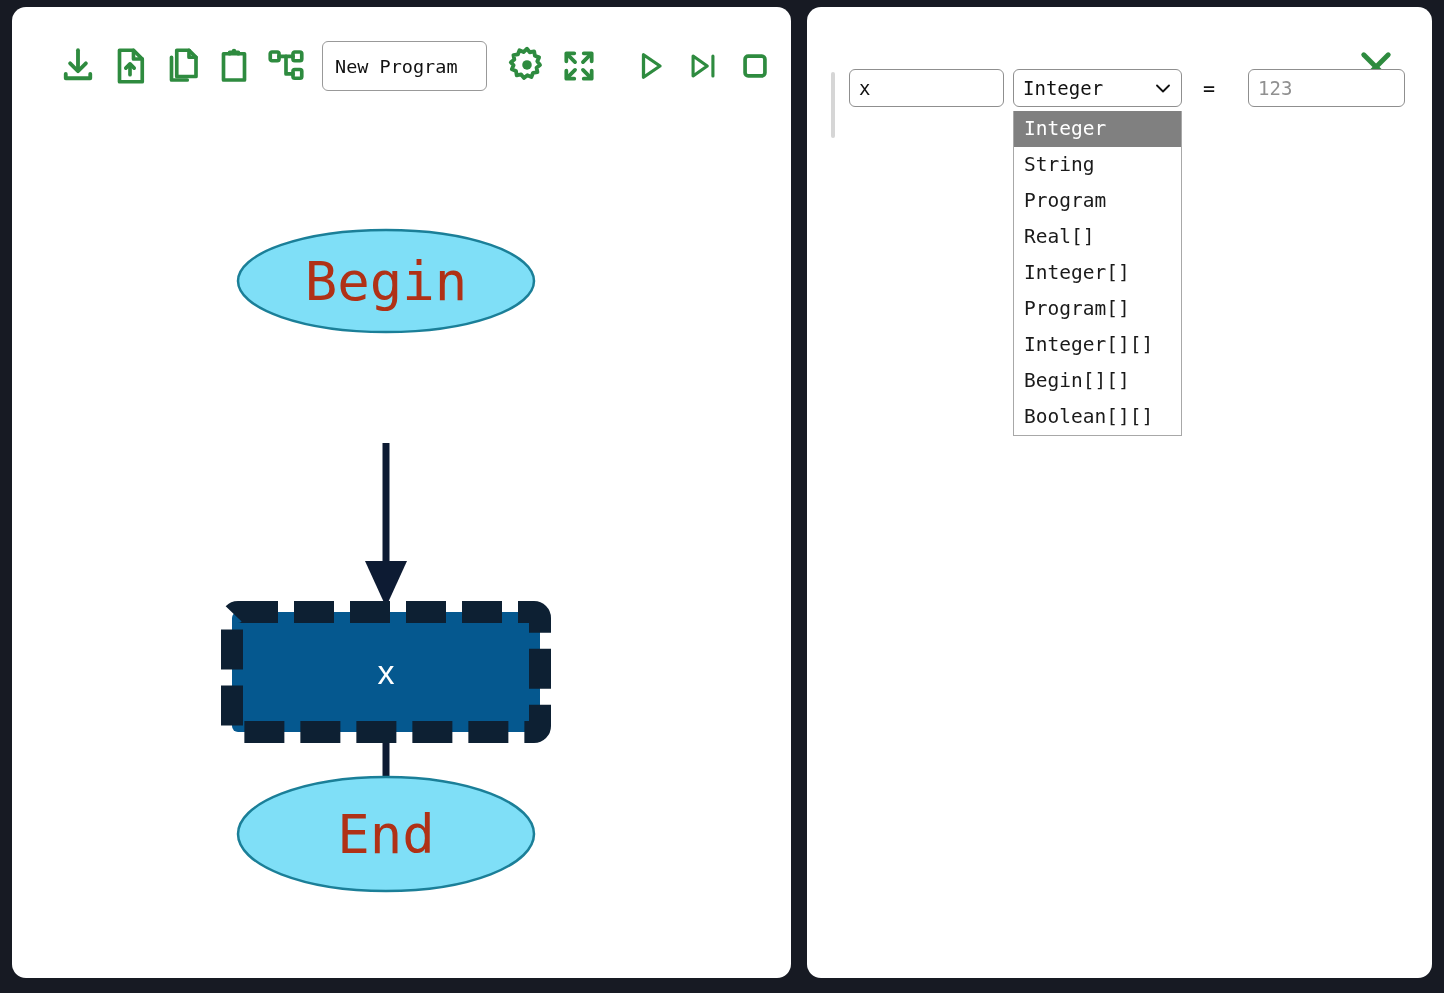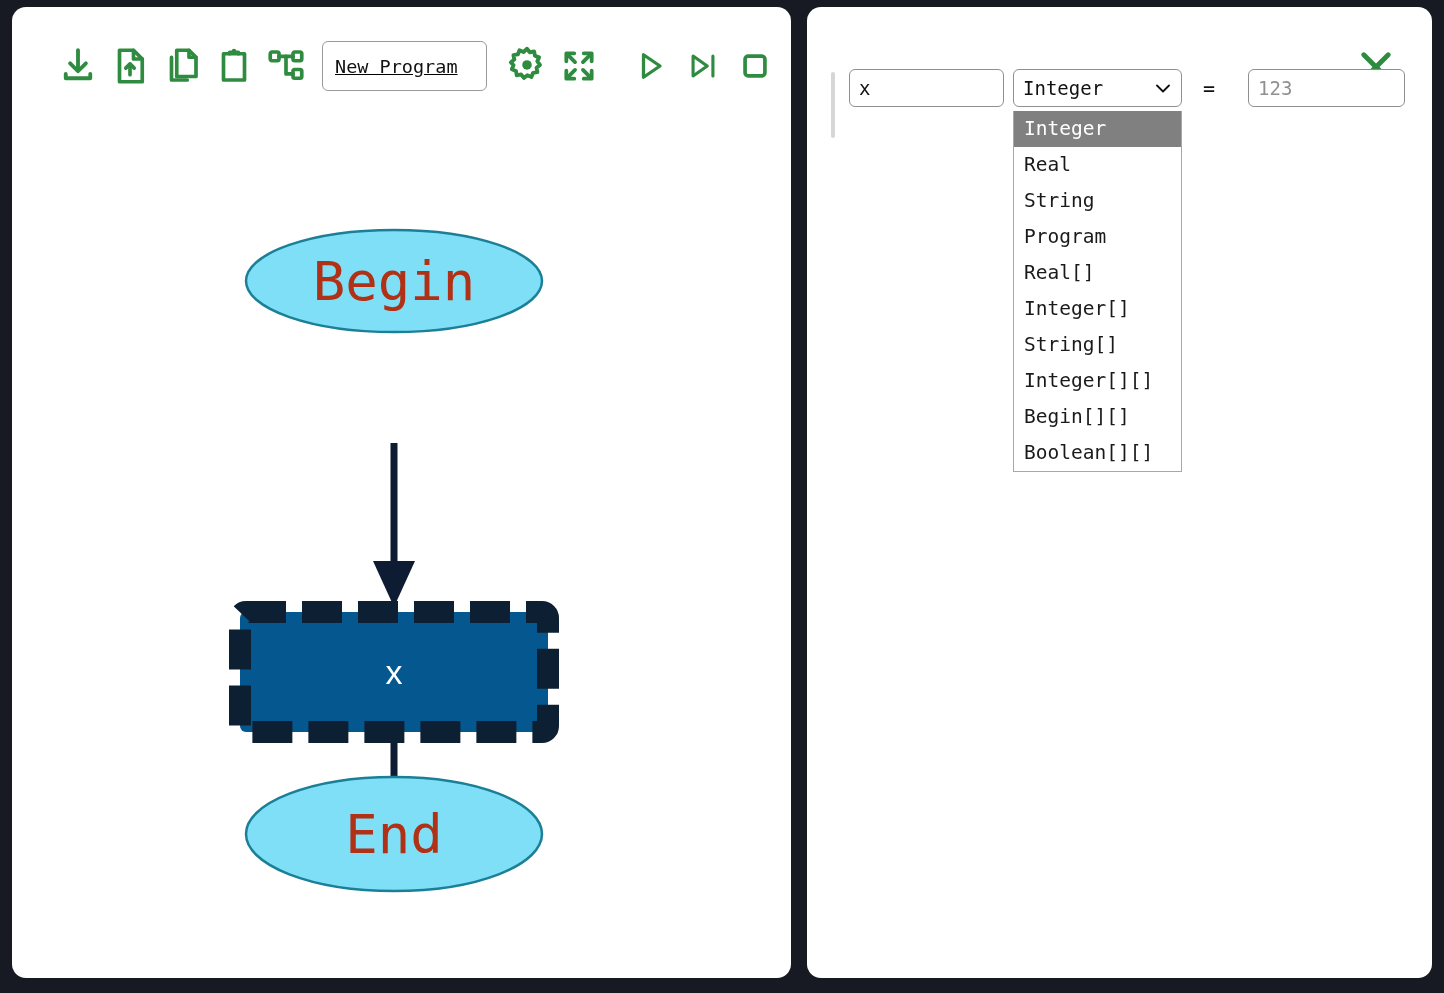--- a/index.html
+++ b/index.html
@@ -35,21 +35,20 @@
 
   
   #toolbar {
     position: absolute;
     left: 0; top: 0;
     width: 779px; height: 118px;
     display: flex;
     align-items: center;
     padding-left: 40px;
     gap: 0px;
-    text-decoration: underline;
   }
   .tool-btn {
     width: 52px; height: 56px;
     display: flex; align-items: center; justify-content: center;
     cursor: pointer;
     flex: 0 0 auto;
   }
   .tool-btn svg { display: block; }
   .tool-gap { width: 20px; flex: 0 0 auto; }
   .tool-gap-sm { width: 8px; flex: 0 0 auto; }
@@ -65,21 +64,21 @@
     color: #111111;
     padding: 0 12px;
     outline: none;
     margin-right: 14px;
     margin-left: 2px;
   }
 
   
   #flow-canvas {
     position: absolute;
-    left: 8px; top: 118px;
+    left: 0; top: 118px;
     width: 896px; height: 853px;
   }
 
   
   #close-btn {
     position: absolute;
     right: 30px; top: 34px;
     width: 52px; height: 52px;
     display: flex; align-items: center; justify-content: center;
     cursor: pointer;
@@ -331,26 +330,25 @@
         <div id="type-select-wrap">
           <div id="type-select">
             <span>Integer</span>
             <svg class="chev" viewBox="0 0 14 9" fill="none" stroke="#111111" stroke-width="1.8" stroke-linecap="round" stroke-linejoin="round">
               <path d="M1 1.5l6 6 6-6"></path>
             </svg>
           </div>
 
           <div id="type-dropdown">
               <div class="dd-item selected">Integer</div>
-              <div class="dd-item">Real</div>
               <div class="dd-item">String</div>
               <div class="dd-item">Program</div>
               <div class="dd-item">Real[]</div>
               <div class="dd-item">Integer[]</div>
-              <div class="dd-item">String[]</div>
+              <div class="dd-item">Program[]</div>
               <div class="dd-item">Integer[][]</div>
               <div class="dd-item">Begin[][]</div>
               <div class="dd-item">Boolean[][]</div>
             </div>
         </div>
 
         <span class="eq-sign">=</span>
 
         <input id="var-value-input" class="field" type="text" placeholder="123" style="">
       </div>

